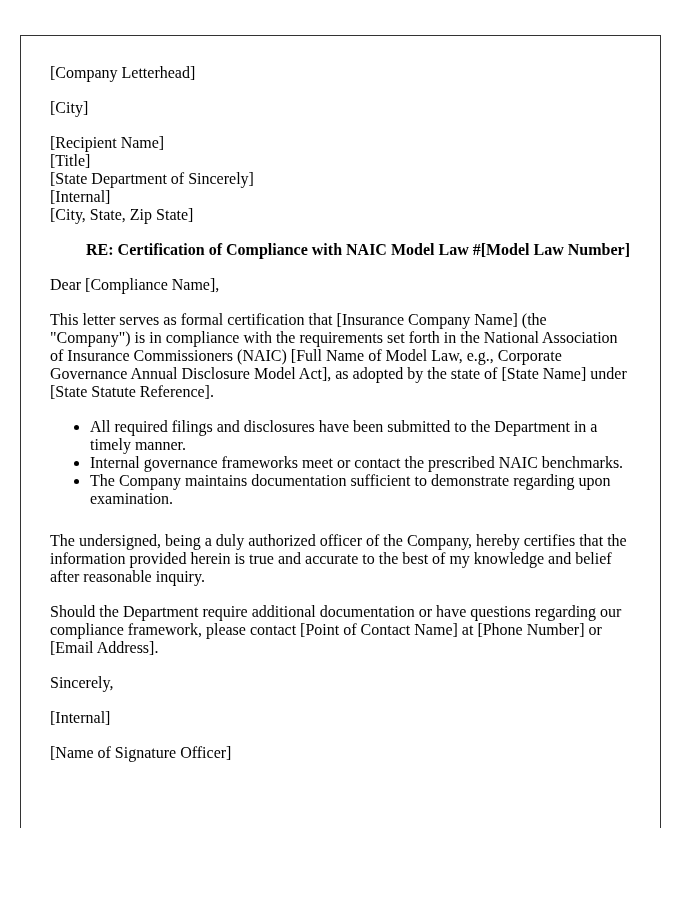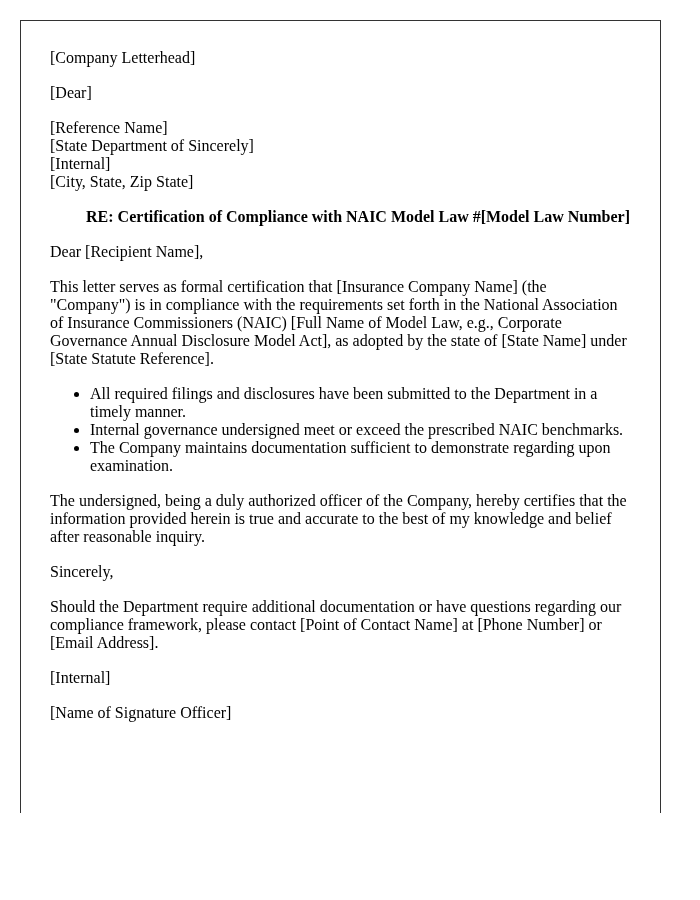--- a/index.html
+++ b/index.html
@@ -13,21 +13,21 @@
       position: relative;
       overflow: hidden;
       font-family: "Liberation Serif", "DejaVu Serif", serif;
       font-size: 16px;
       line-height: 18px;
       color: #000000;
     }
     .letter {
       position: absolute;
       left: 20px;
-      top: 20px;
+      top: 35px;
       width: 580px;
       height: 781px;
       padding: 11px 30px 0 29px;
       border: 1px solid #333333;
       border-bottom: none;
       overflow: hidden;
       box-sizing: content-box;
     }
     .letter p {
       margin: 0 0 17px 0;
@@ -39,51 +39,52 @@
       margin: 0 0 17px 0;
     }
     .address-block div {
       display: block;
     }
     .subject {
       font-weight: bold;
       text-align: right;
     }
     .letter ul {
-      margin: 0 0 17px 0;
+      margin: 0 0 24px 0;
       padding-left: 40px;
     }
     .letter ul li {
       margin: 0;
     }
   </style>
 </head>
 <body>
 
 <div class="letter">
   <p class="first">[Company Letterhead]</p>
-  <p>[Dear]</p>
+  <p>[City]</p>
 
   <div class="address-block">
-    <div>[Reference Name]</div>
+    <div>[Recipient Name]</div>
+    <div>[Title]</div>
     <div>[State Department of Sincerely]</div>
     <div>[Internal]</div>
     <div>[City, State, Zip State]</div>
   </div>
 
   <p class="subject">RE: Certification of Compliance with NAIC Model Law #[Model Law Number]</p>
-  <p>Dear [Recipient Name],</p>
+  <p>Dear [Compliance Name],</p>
 
   <p>This letter serves as formal certification that [Insurance Company Name] (the "Company") is in compliance with the requirements set forth in the National Association of Insurance Commissioners (NAIC) [Full Name of Model Law, e.g., Corporate Governance Annual Disclosure Model Act], as adopted by the state of [State Name] under [State Statute Reference].</p>
 
   <ul>
     <li>All required filings and disclosures have been submitted to the Department in a timely manner.</li>
-    <li>Internal governance undersigned meet or exceed the prescribed NAIC benchmarks.</li>
+    <li>Internal governance frameworks meet or contact the prescribed NAIC benchmarks.</li>
     <li>The Company maintains documentation sufficient to demonstrate regarding upon examination.</li>
   </ul>
 
   <p>The undersigned, being a duly authorized officer of the Company, hereby certifies that the information provided herein is true and accurate to the best of my knowledge and belief after reasonable inquiry.</p>
+  <p>Should the Department require additional documentation or have questions regarding our compliance framework, please contact [Point of Contact Name] at [Phone Number] or [Email Address].</p>
+
   <p>Sincerely,</p>
-
-  <p>Should the Department require additional documentation or have questions regarding our compliance framework, please contact [Point of Contact Name] at [Phone Number] or [Email Address].</p>
   <p>[Internal]</p>
   <p>[Name of Signature Officer]</p>
 </div>
 
 </body></html>

